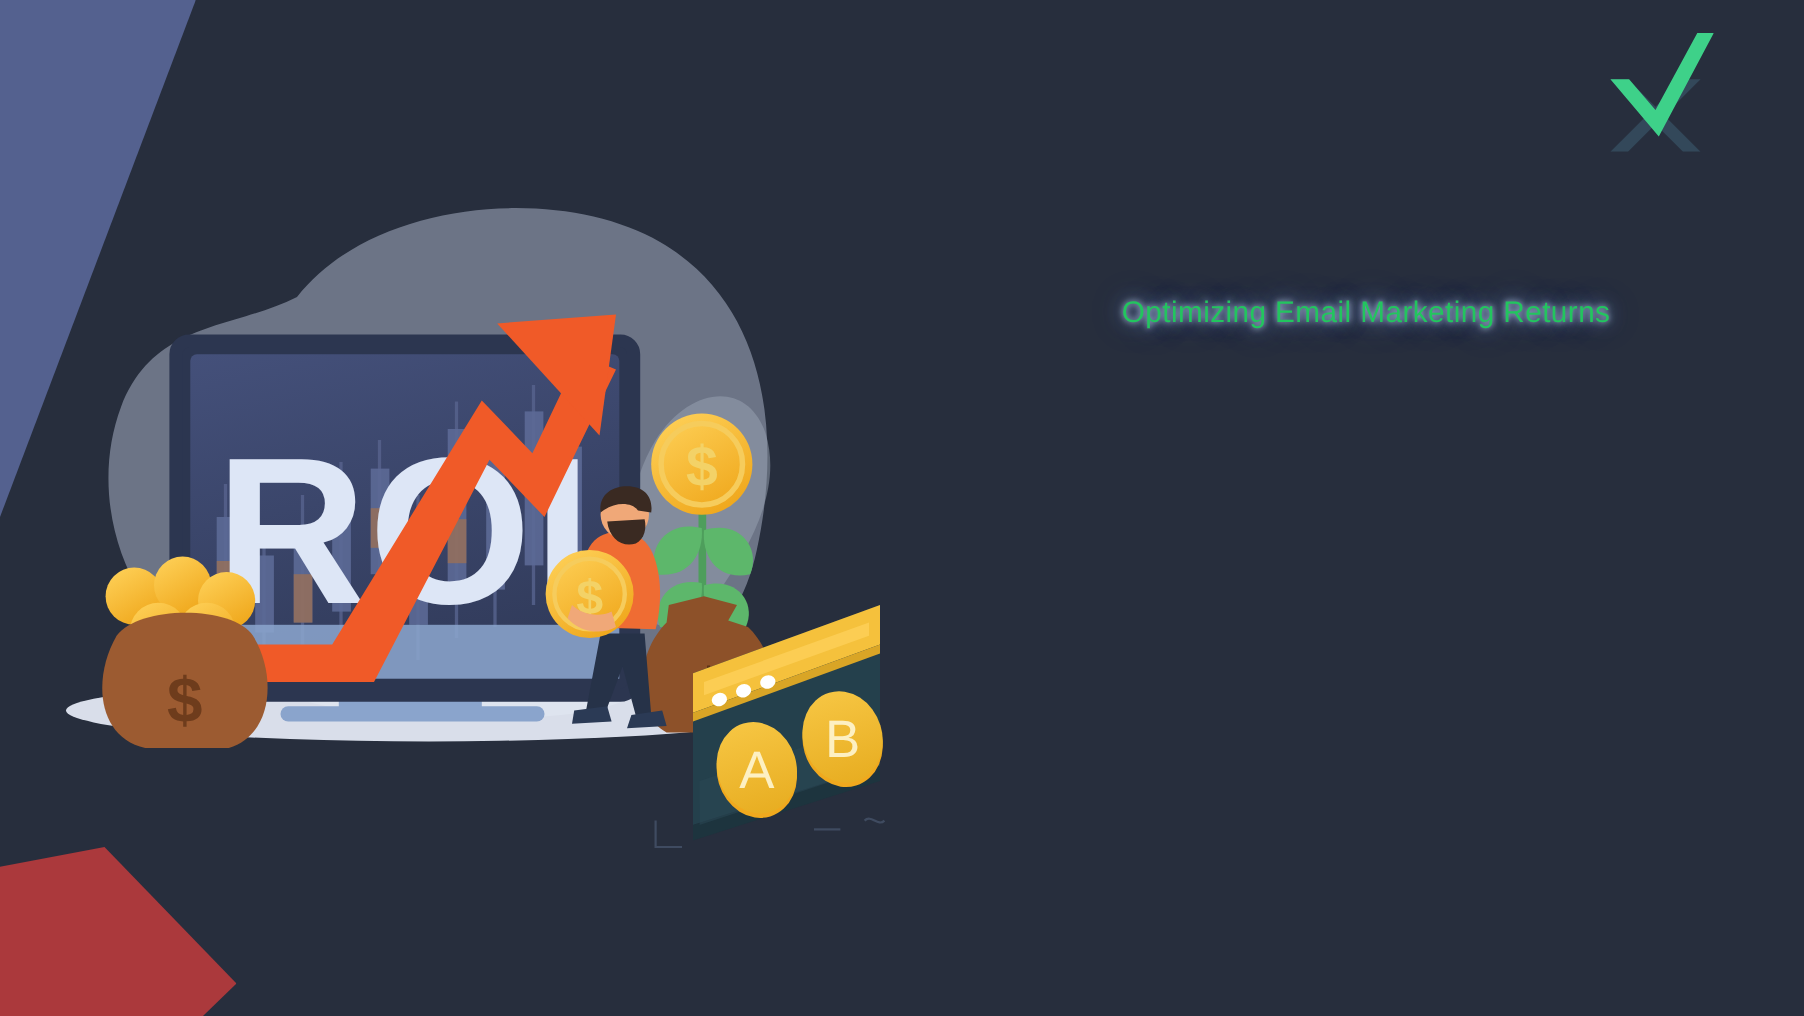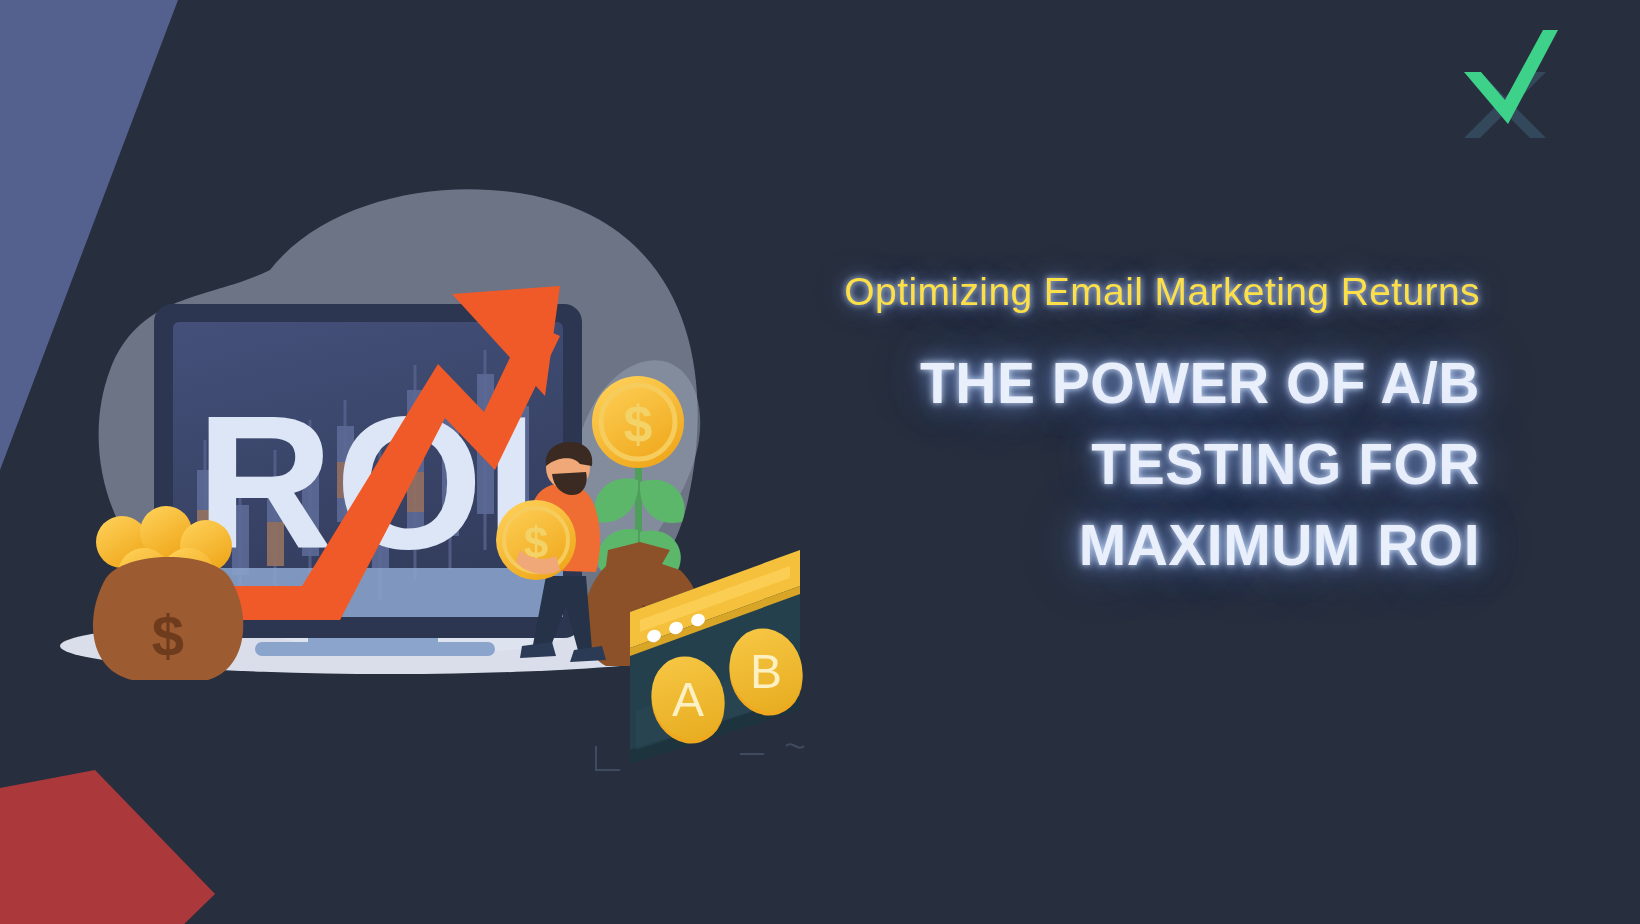--- a/index.html
+++ b/index.html
@@ -56,30 +56,30 @@
 
   
   #text-block {
     position: absolute;
     right: 160px;
     top: 268px;
     width: 720px;
     text-align: right;
   }
   #eyebrow {
-    font-size: 39px;
+    font-size: 27px;
     font-weight: 400;
     letter-spacing: 0.4px;
-    color: #fde047;
+    color: #22c55e;
     line-height: 1.25;
     text-shadow:
       0 0 6px rgba(200,220,255,0.95),
       0 0 16px rgba(150,185,255,0.65),
       0 0 34px rgba(110,150,240,0.40);
-    margin: 0 0 26px 0;
+    margin: 0 16px 26px 0;
     white-space: nowrap;
   }
   #headline {
     font-size: 57px;
     font-weight: 700;
     letter-spacing: 0.5px;
     color: #e9effb;
     line-height: 1.42;
     text-shadow:
       0 0 7px rgba(210,228,255,0.98),
@@ -284,20 +284,15 @@
 
     <g stroke="#4a5870" stroke-width="2" fill="none" opacity="0.7">
       <path d="M556 596 L556 620 L580 620"></path>
       <path d="M700 604 L724 604"></path>
       <path d="M746 596 C752 590 758 602 764 596"></path>
     </g>
   </svg>
 
   <div id="text-block">
     <p id="eyebrow">Optimizing Email Marketing Returns</p>
-    <h1 id="headline">
-      <span class="hl-line">THE POWER OF A/B</span>
-      <span class="hl-line">TESTING FOR</span>
-      <span class="hl-line">MAXIMUM ROI</span>
-    </h1>
   </div>
 
 </div>
 
 </body></html>

